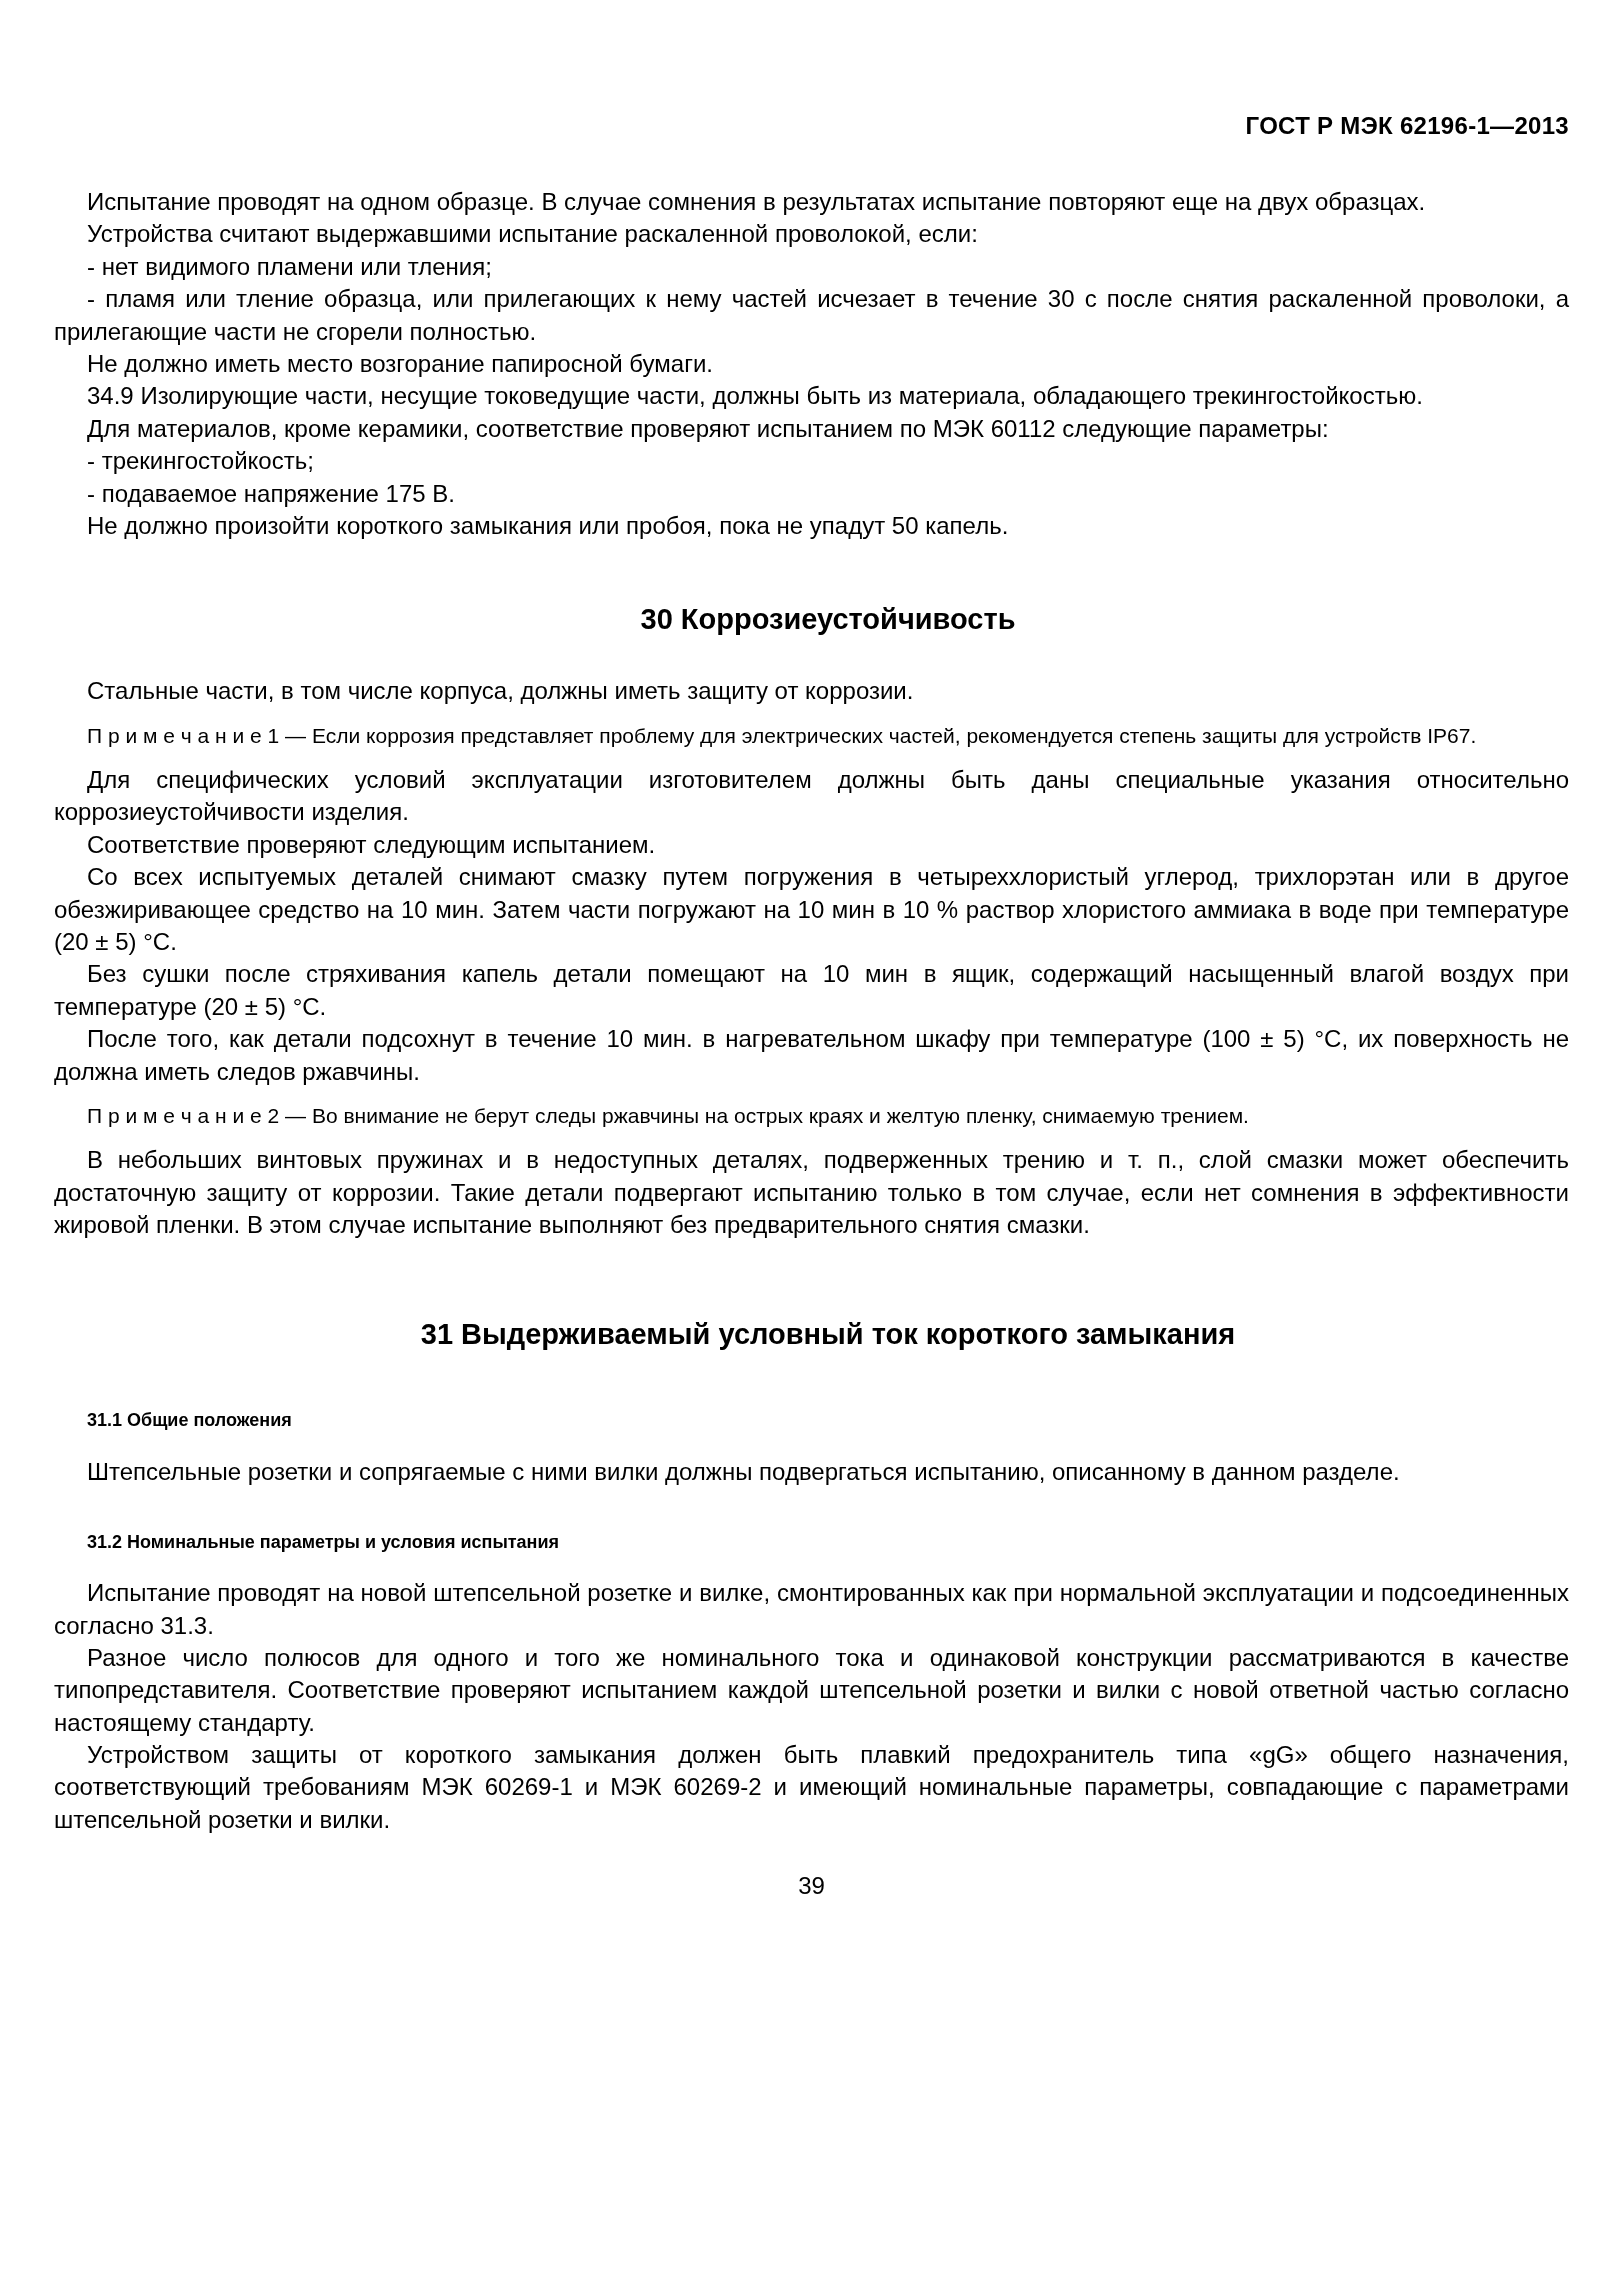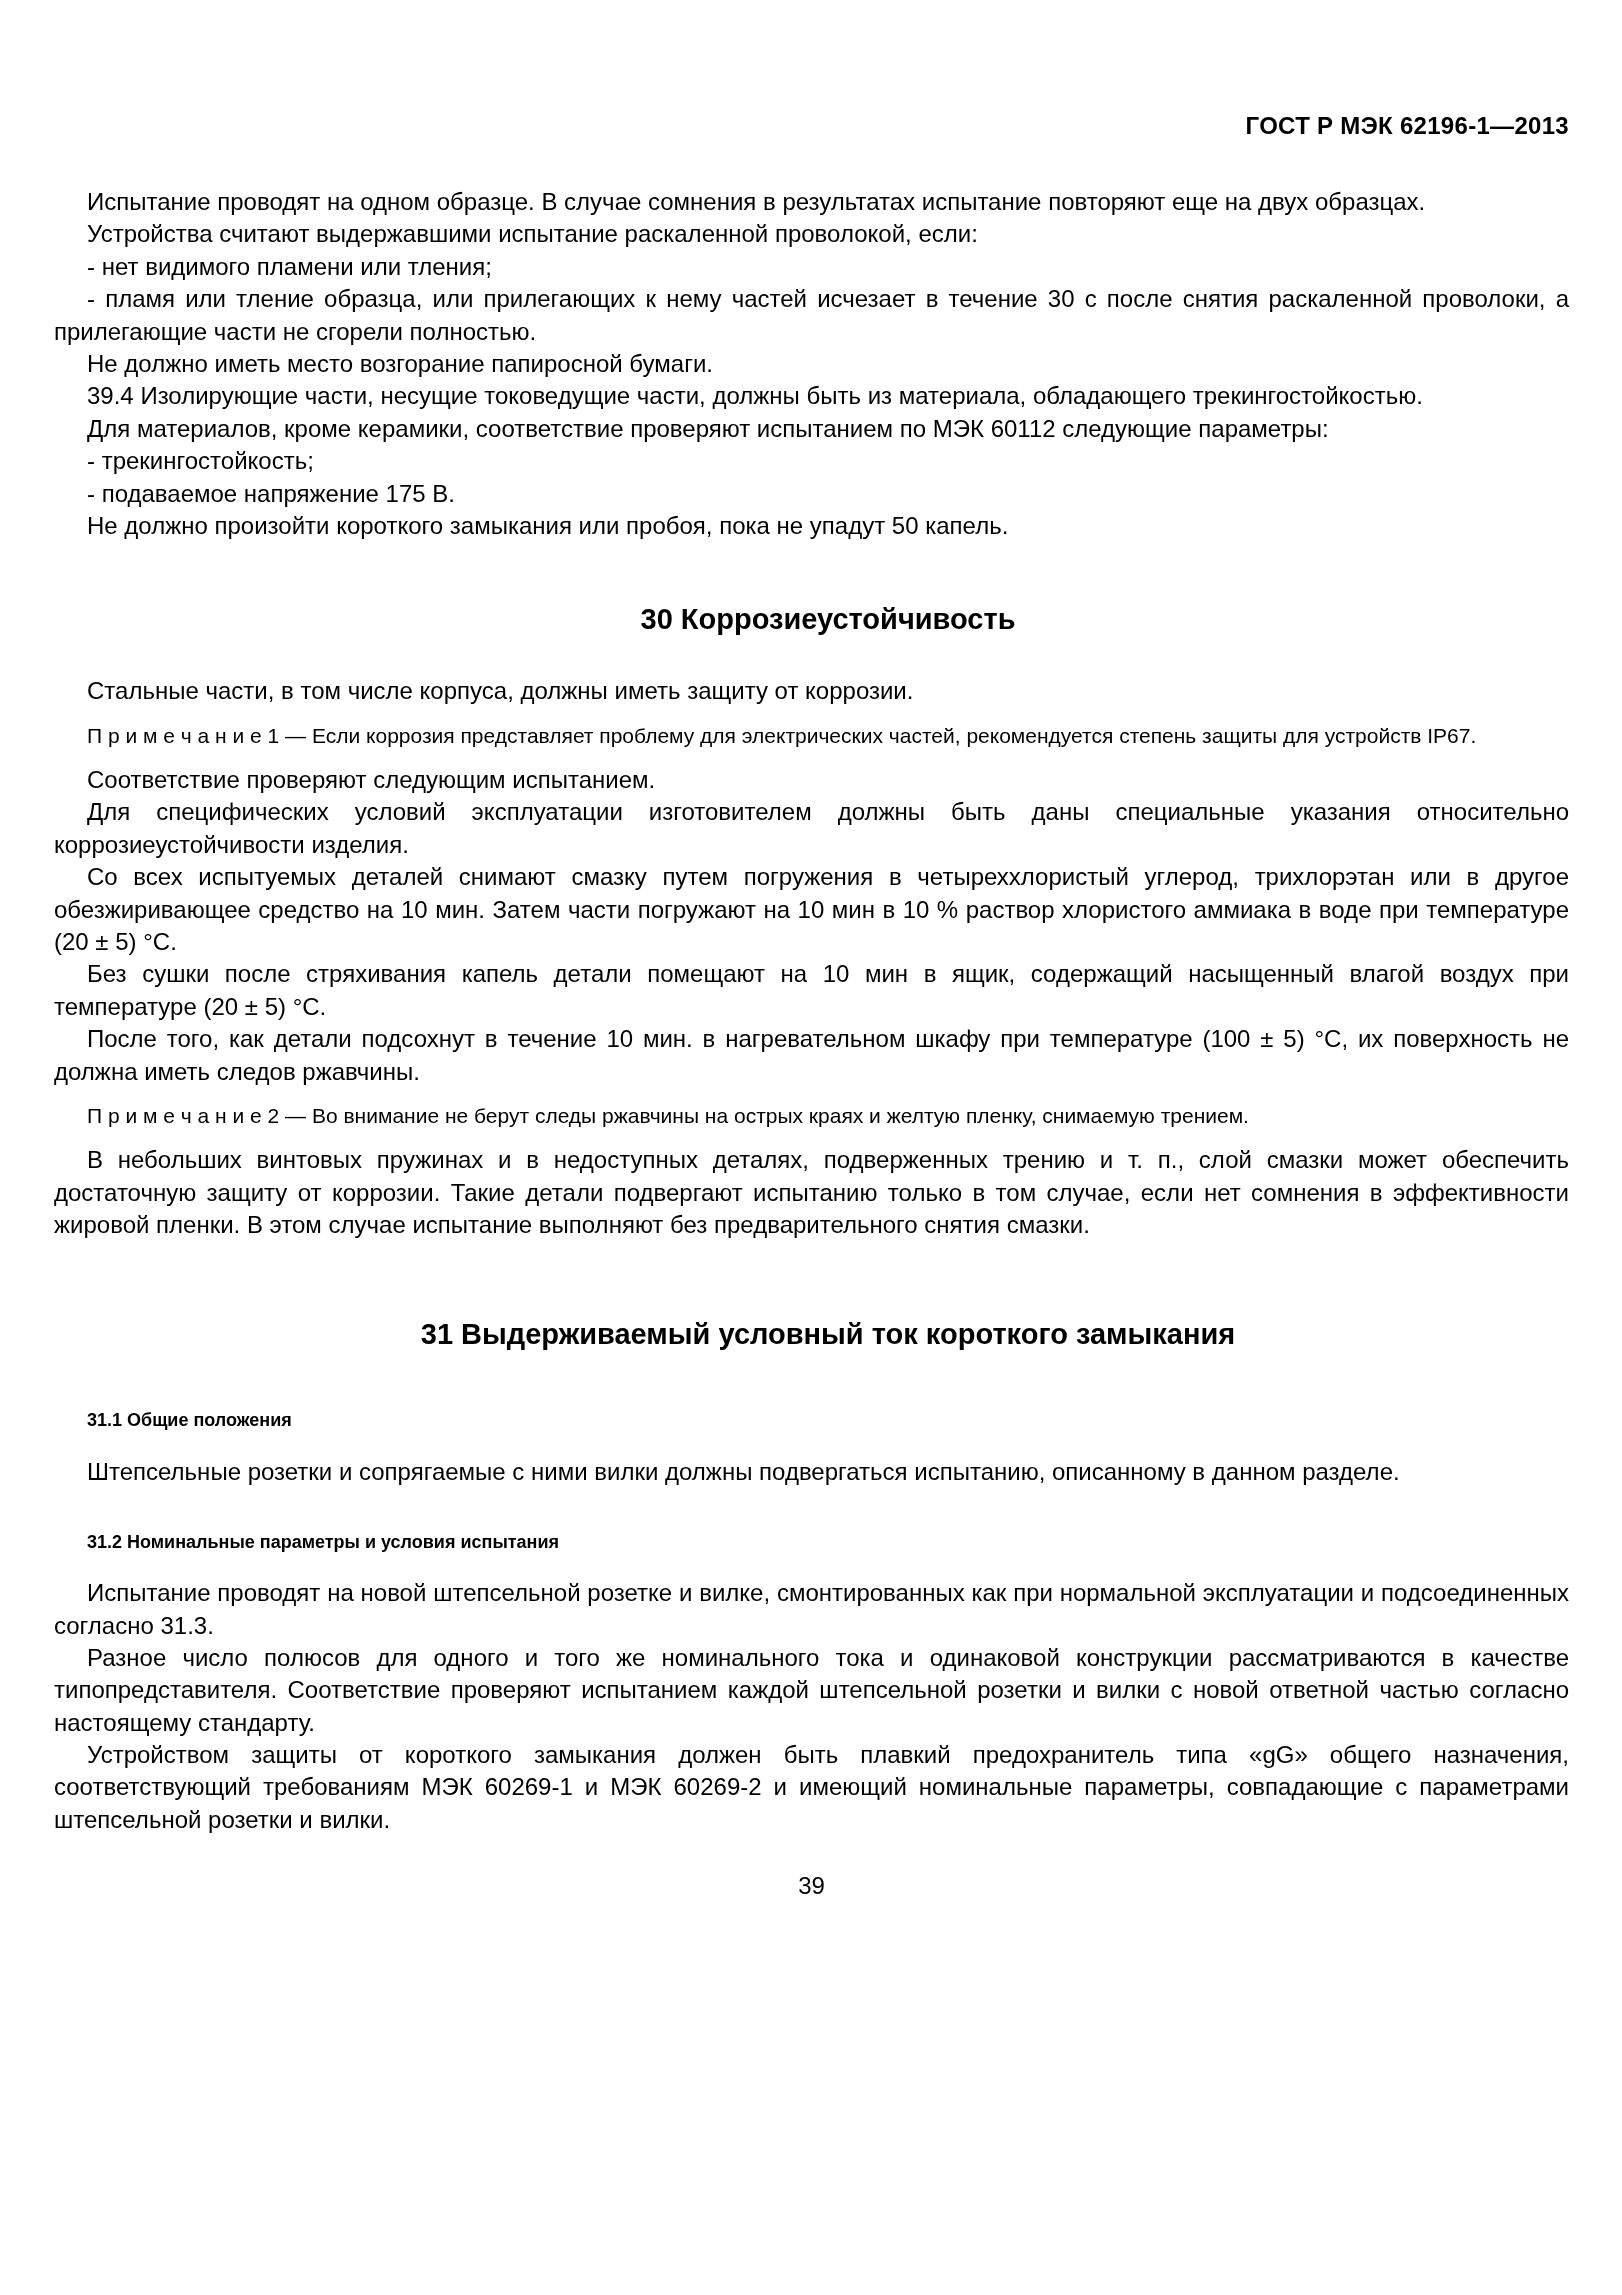--- a/index.html
+++ b/index.html
@@ -79,32 +79,32 @@
   <div class="doc-header">
     <span>ГОСТ Р МЭК 62196-1—2013</span>
   </div>
 
   <div class="doc-body">
     <p class="para">Испытание проводят на одном образце. В случае сомнения в результатах испытание повторяют еще на двух образцах.</p>
     <p class="para">Устройства считают выдержавшими испытание раскаленной проволокой, если:</p>
     <p class="list-item">- нет видимого пламени или тления;</p>
     <p class="list-item">- пламя или тление образца, или прилегающих к нему частей исчезает в течение 30 с после снятия раскаленной проволоки, а прилегающие части не сгорели полностью.</p>
     <p class="para">Не должно иметь место возгорание папиросной бумаги.</p>
-    <p class="para">39.4 Изолирующие части, несущие токоведущие части, должны быть из материала, обладающего трекингостойкостью.</p>
+    <p class="para">34.9 Изолирующие части, несущие токоведущие части, должны быть из материала, обладающего трекингостойкостью.</p>
     <p class="para">Для материалов, кроме керамики, соответствие проверяют испытанием по МЭК 60112 следующие параметры:</p>
     <p class="list-item">- трекингостойкость;</p>
     <p class="list-item">- подаваемое напряжение 175 В.</p>
     <p class="para">Не должно произойти короткого замыкания или пробоя, пока не упадут 50 капель.</p>
 
     <h2 class="h1">30 Коррозиеустойчивость</h2>
 
     <p class="para">Стальные части, в том числе корпуса, должны иметь защиту от коррозии.</p>
     <p class="note">П р и м е ч а н и е  1 — Если коррозия представляет проблему для электрических частей, рекомендуется степень защиты для устройств IP67.</p>
+    <p class="para">Для специфических условий эксплуатации изготовителем должны быть даны специальные указания относительно коррозиеустойчивости изделия.</p>
     <p class="para">Соответствие проверяют следующим испытанием.</p>
-    <p class="para">Для специфических условий эксплуатации изготовителем должны быть даны специальные указания относительно коррозиеустойчивости изделия.</p>
     <p class="para">Со всех испытуемых деталей снимают смазку путем погружения в четыреххлористый углерод, трихлорэтан или в другое обезжиривающее средство на 10 мин. Затем части погружают на 10 мин в 10 % раствор хлористого аммиака в воде при температуре (20 ± 5) °С.</p>
     <p class="para">Без сушки после стряхивания капель детали помещают на 10 мин в ящик, содержащий насыщенный влагой воздух при температуре (20 ± 5) °С.</p>
     <p class="para">После того, как детали подсохнут в течение 10 мин. в нагревательном шкафу при температуре (100 ± 5) °С, их поверхность не должна иметь следов ржавчины.</p>
     <p class="note">П р и м е ч а н и е  2 — Во внимание не берут следы ржавчины на острых краях и желтую пленку, снимаемую трением.</p>
     <p class="para">В небольших винтовых пружинах и в недоступных деталях, подверженных трению и т. п., слой смазки может обеспечить достаточную защиту от коррозии. Такие детали подвергают испытанию только в том случае, если нет сомнения в эффективности жировой пленки. В этом случае испытание выполняют без предварительного снятия смазки.</p>
 
     <h2 class="h1 big-gap">31 Выдерживаемый условный ток короткого замыкания</h2>
 
     <h3 class="h2">31.1 Общие положения</h3>
     <p class="para">Штепсельные розетки и сопрягаемые с ними вилки должны подвергаться испытанию, описанному в данном разделе.</p>

